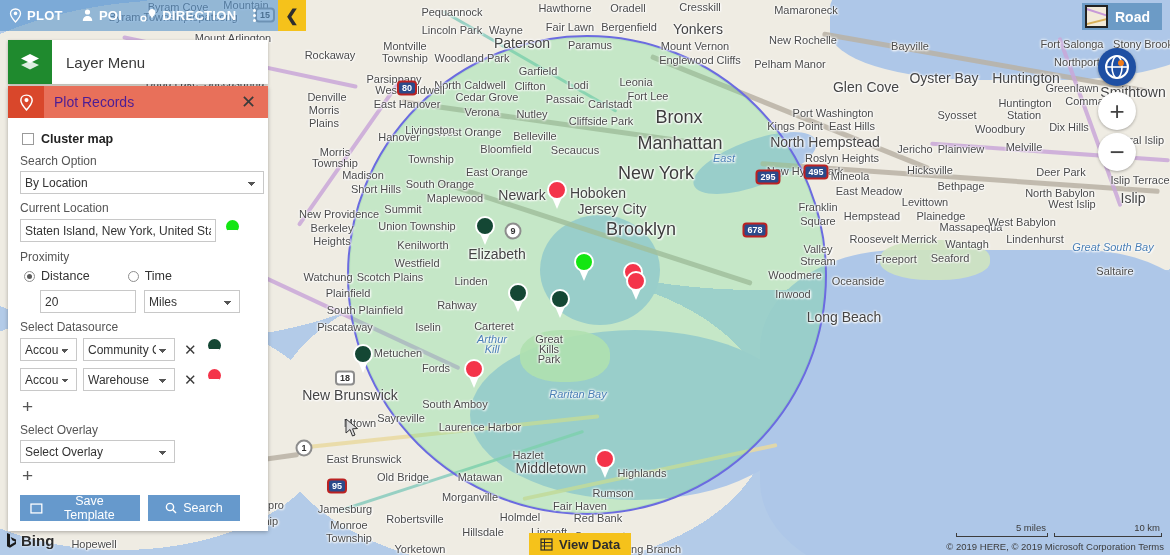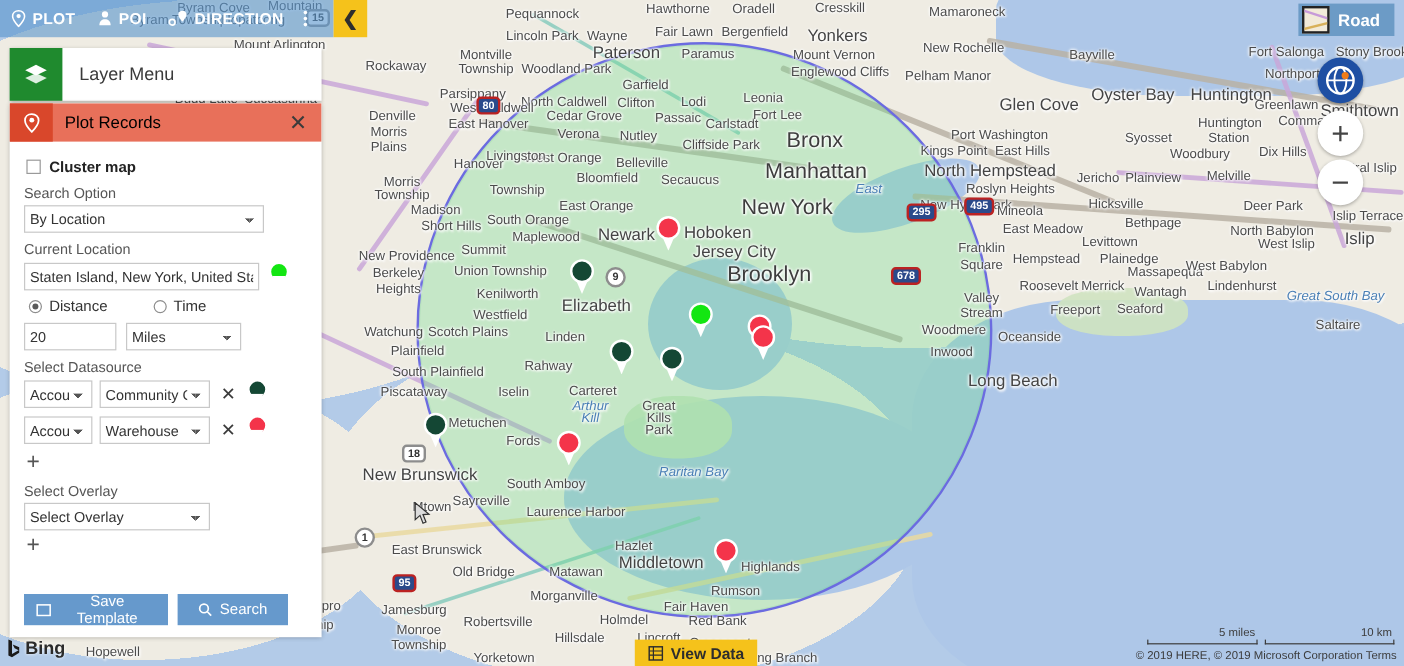--- a/index.html
+++ b/index.html
@@ -109,50 +109,50 @@
     background:#fff; box-shadow:0 1px 4px rgba(0,0,0,.3);
     display:flex; flex-direction:column; overflow:hidden;
   }
   .panel-head {
     height:32px; background:#e8705a; display:flex; align-items:center; flex:0 0 auto;
   }
   .panel-head .sq {
     width:36px; height:32px; background:#d9472b; color:#fff;
     display:flex; align-items:center; justify-content:center;
   }
-  .panel-head .title { color:#000000; font-size:14px; padding-left:10px; flex:1; }
+  .panel-head .title { color:#4c1d95; font-size:14px; padding-left:10px; flex:1; }
   .panel-head .x { color:#3b3b3b; font-size:18px; padding-right:12px; cursor:pointer; line-height:1; }
 
   .panel-body { padding:10px 12px 0 12px; flex:1; overflow:hidden; }
   .fld-label { font-size:12px; color:#555; margin:7px 0 3px; }
   .row { display:flex; align-items:center; }
 
   .chk-row { display:flex; align-items:center; gap:7px; margin:4px 0 8px 2px; }
   .chkbox { width:12px; height:12px; border:1px solid #9a9a9a; background:#fff; display:inline-block; }
   .chk-row .lbl { font-size:12.5px; color:#222; font-weight:bold; }
 
   select.ctl, input.ctl {
     font-family:"Liberation Sans", sans-serif; font-size:12px; color:#333;
     border:1px solid #c8c8c8; background:#fff; height:23px; padding:2px 4px;
     border-radius:0; outline:none;
   }
   select.ctl { -webkit-appearance:none; appearance:none;
     background-image:linear-gradient(45deg,transparent 50%,#555 50%),linear-gradient(135deg,#555 50%,transparent 50%);
     background-position:calc(100% - 11px) 10px, calc(100% - 7px) 10px;
     background-size:4px 4px,4px 4px; background-repeat:no-repeat; padding-right:18px; }
-  .w-full { width:200px; }
+  .w-full { width:244px; }
   .loc-input { width:196px; }
 
   .radio-row { display:flex; align-items:center; gap:6px; margin:5px 0 7px 4px; }
   .radio { width:11px; height:11px; border:1px solid #8e8e8e; border-radius:50%; background:#fff; display:inline-block; position:relative; }
   .radio.on::after { content:""; position:absolute; left:2px; top:2px; width:5px; height:5px; background:#5a5a5a; border-radius:50%; }
   .radio-row .rl { font-size:12.5px; color:#333; margin-right:32px; }
 
   .dist-row { display:flex; gap:8px; margin-bottom:4px; }
-  .num-in { width:77px; }
+  .num-in { width:96px;margin-left:20px; }
   .unit-sel { width:96px; }
 
   .ds-row { display:flex; align-items:center; gap:6px; margin-bottom:5px; }
   .ds-a { width:57px; font-size:11px; }
   .ds-b { width:92px; font-size:11px; }
   .ds-x { font-size:15px; color:#3b3b3b; cursor:pointer; padding:0 3px; line-height:1; }
 
   .mini-pin { width:18px; height:25px; position:relative; display:inline-block; }
   .mini-pin .h { position:absolute; left:0; top:0; width:17px; height:17px; border-radius:50%; border:2px solid #fff; box-sizing:border-box; }
   .mini-pin .t { position:absolute; left:3px; top:12px; width:11px; height:12px; background:#fff; clip-path:polygon(0 0,100% 0,50% 100%); filter:drop-shadow(0 0 1px rgba(0,0,0,.3)); }
@@ -542,20 +542,21 @@
 
       <div class="fld-label">Current Location</div>
       <div class="row" style="gap:8px;">
         <input class="ctl loc-input" value="Staten Island, New York, United States" style="">
         <span class="mini-pin" id="loc-pin">
           <span class="h" style="background: rgb(19, 230, 18);"></span>
             <span class="t"></span>
         </span>
       </div>
 
+      <div class="fld-label">Proximity</div>
       <div class="radio-row">
         <span class="radio on"></span>
         <span class="rl">Distance</span>
         <span class="radio"></span>
         <span class="rl">Time</span>
       </div>
 
       <div class="dist-row">
         <input class="ctl num-in" value="20" style="">
         <select class="ctl unit-sel" id="unit-select"><option value="Miles">Miles</option></select>

